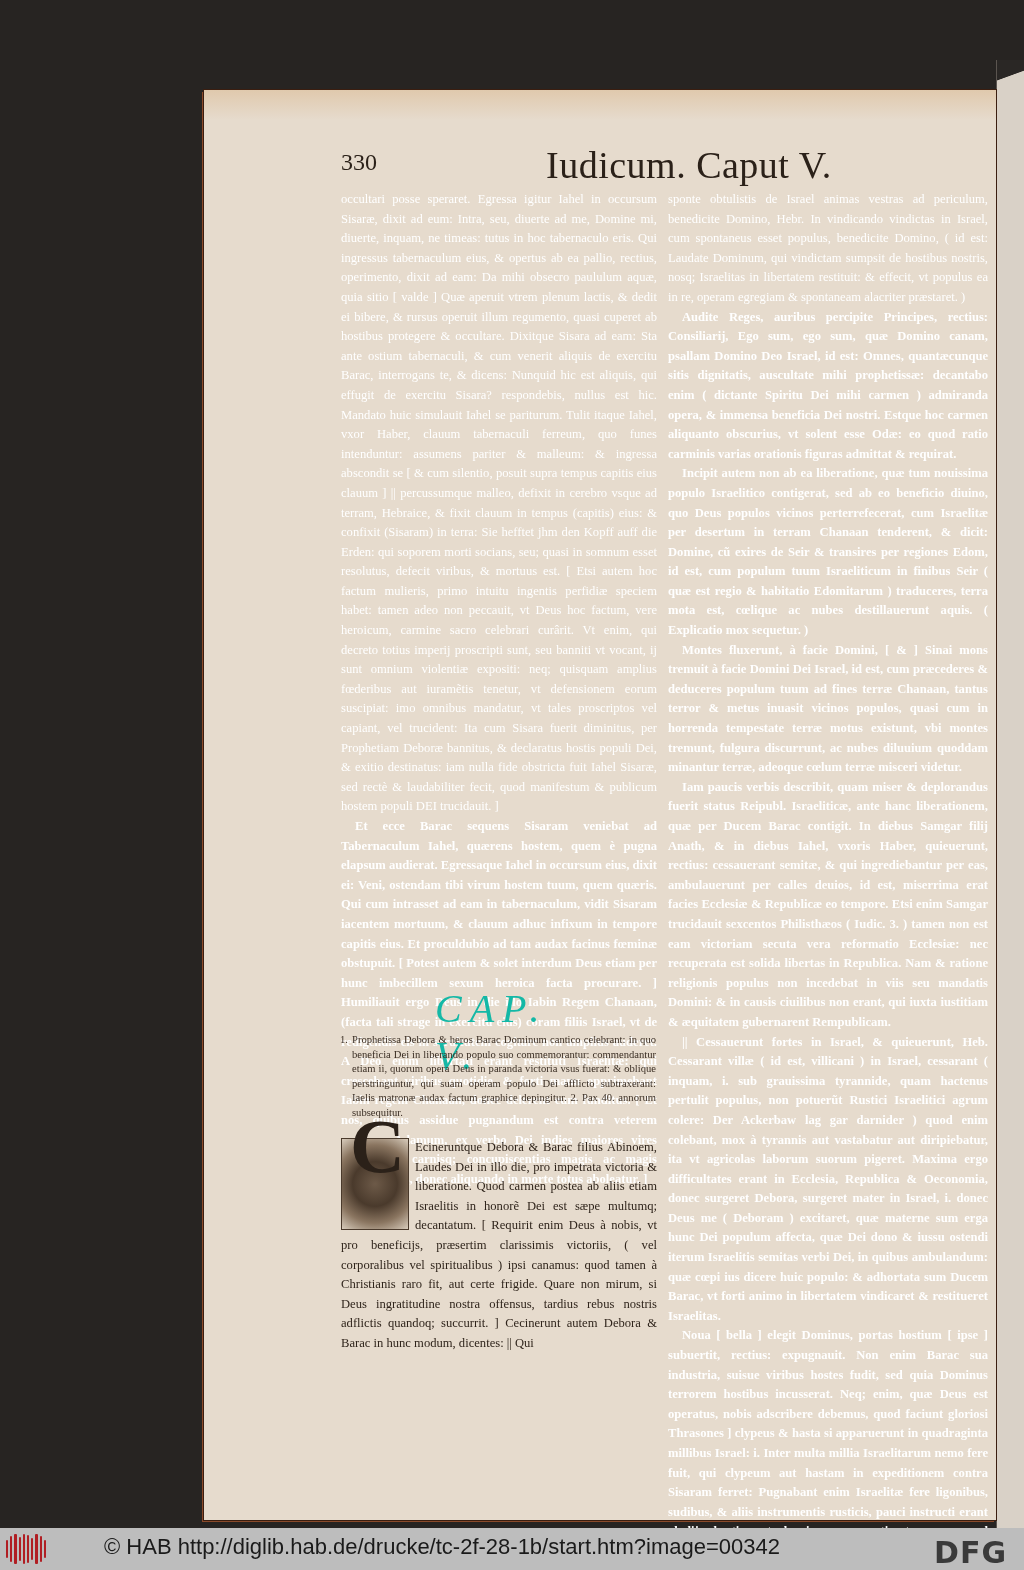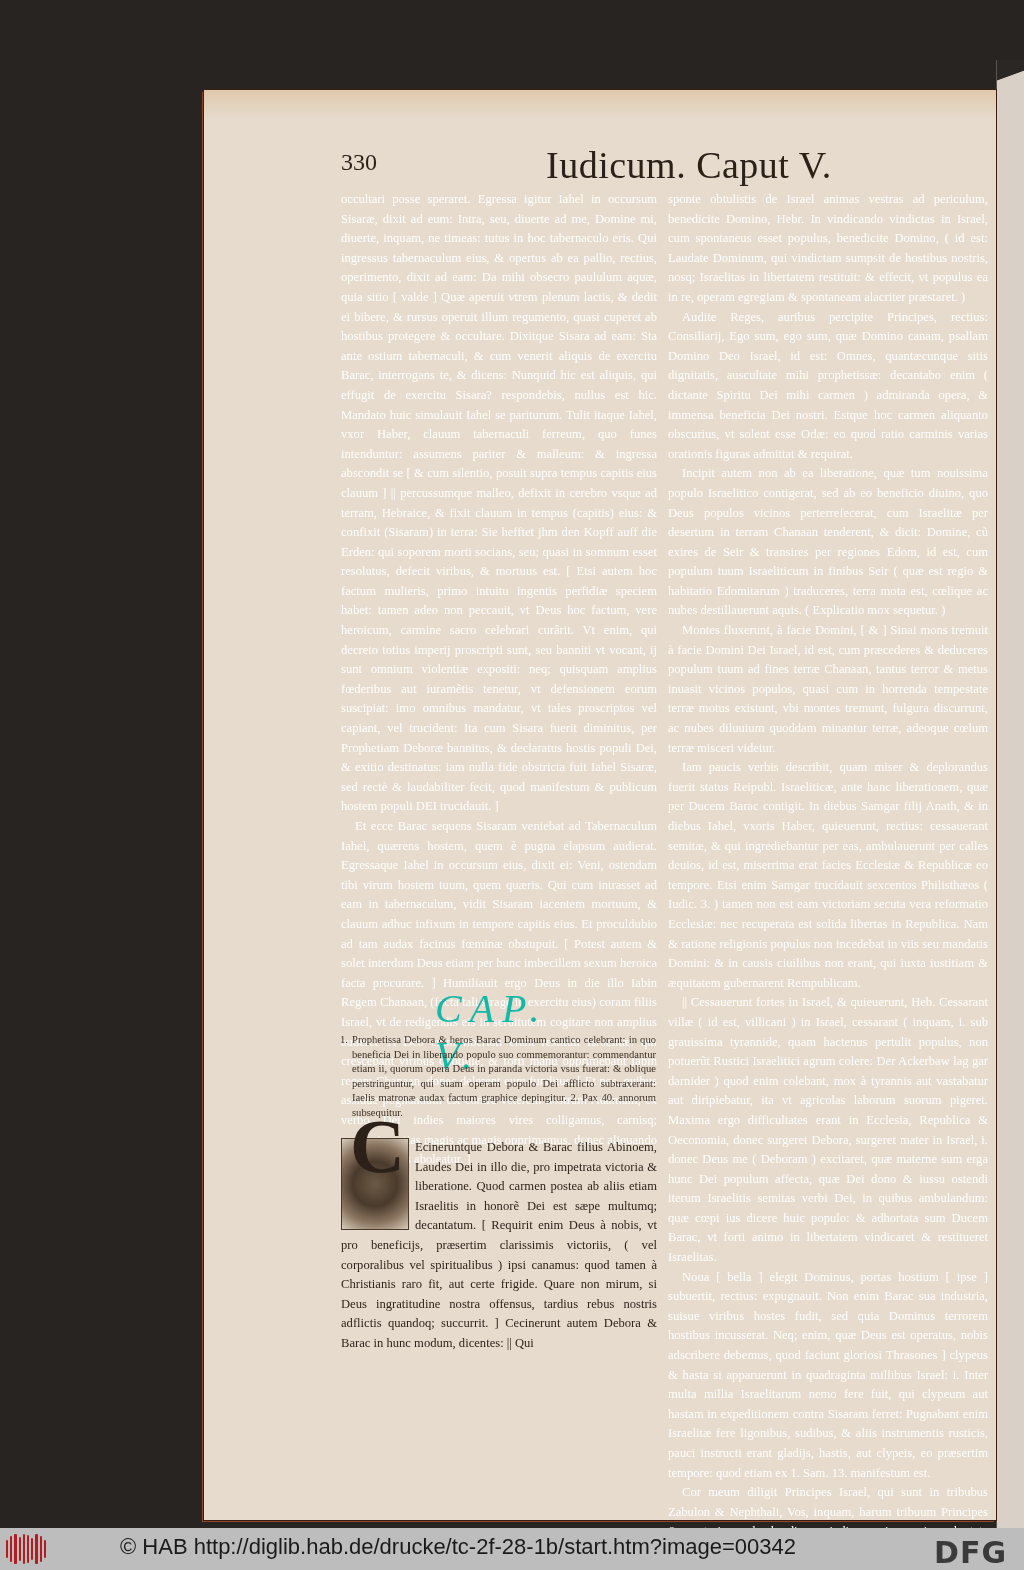--- a/index.html
+++ b/index.html
@@ -7,33 +7,33 @@
   .backdrop{position:absolute;left:0;top:0;width:1024px;height:1528px;background:#272422;}
   .page{position:absolute;left:204px;top:90px;width:792px;height:1430px;background:#e6dbcd;box-shadow:0 0 0 1px #3b1e10, -2px 2px 0 #8a4a2a;}
   .page::after{content:"";position:absolute;left:0;top:0;right:0;height:30px;background:linear-gradient(#e0c9ad,rgba(230,219,205,0));}
   .next-page{position:absolute;left:996px;top:60px;width:28px;height:1480px;background:#d9d1c7;border-left:1px solid #5b5550;}
   .next-page .shade{position:absolute;left:0;top:0;width:28px;height:30px;background:linear-gradient(160deg,#2a2725 50%,#d9d1c7 52%);}
   .header{position:absolute;left:335px;top:143px;width:660px;height:44px;color:#2b2119;}
   .page-number{position:absolute;left:6px;top:6px;font-size:24px;}
   .running-title{position:absolute;left:200px;top:0;font-size:38px;letter-spacing:0.5px;margin-left:11px;}
   .col{position:absolute;font-size:12.6px;line-height:19.6px;color:#ffffff;text-align:justify;}
   .col p{margin:0;}
-  .col .ind{text-indent:14px;}
+  .col .ind{text-indent:14px;font-weight:bold;}
   .left-col{left:341px;top:190px;width:316px;}
   .right-col{left:668px;top:190px;width:320px;}
   .cap-heading{position:absolute;left:435px;top:985px;width:160px;font-style:italic;font-size:40px;color:#14b8a6;letter-spacing:8px;}
   .summary{position:absolute;left:352px;top:1033px;width:304px;font-size:10.6px;line-height:14.6px;color:#3a2e24;text-align:justify;}
   .summary .n{position:absolute;left:-12px;top:0;}
   .drop-para{position:absolute;left:341px;top:1138px;width:316px;font-size:12.6px;line-height:19.6px;color:#2f241b;text-align:justify;}
   .drop-cap{float:left;width:66px;height:90px;margin:0 6px 0 0;background:radial-gradient(circle at 50% 50%,#6d5a48 0,#4a3a2c 40%,#8a7560 70%,#d8ccbc 100%);border:1px solid #4a3a2c;position:relative;}
   .drop-cap span{position:absolute;left:8px;top:-2px;font-size:76px;color:#2b2119;font-weight:bold;}
   .footer{position:absolute;left:0;top:1528px;width:1024px;height:42px;background:#bdbdbd;}
   .hab-logo{position:absolute;left:6px;top:5px;width:40px;height:32px;display:flex;gap:2px;align-items:center;}
   .hab-logo i{display:block;width:3px;background:#b01e23;border-radius:1px;}
-  .footer-text{position:absolute;left:120px;top:6px;font-family:"Liberation Sans","DejaVu Sans",sans-serif;font-size:22px;color:#1a1a1a;}
+  .footer-text{position:absolute;left:104px;top:6px;font-family:"Liberation Sans","DejaVu Sans",sans-serif;font-size:22px;color:#1a1a1a;}
   .dfg{position:absolute;left:934px;top:7px;font-family:"DejaVu Sans","Liberation Sans",sans-serif;font-weight:bold;font-size:30px;color:#3a3a3a;letter-spacing:1px;}
 </style>
 </head>
 <body>
 
 <div class="backdrop"></div>
 <div class="next-page">
     <div class="shade"></div>
   </div>
 

